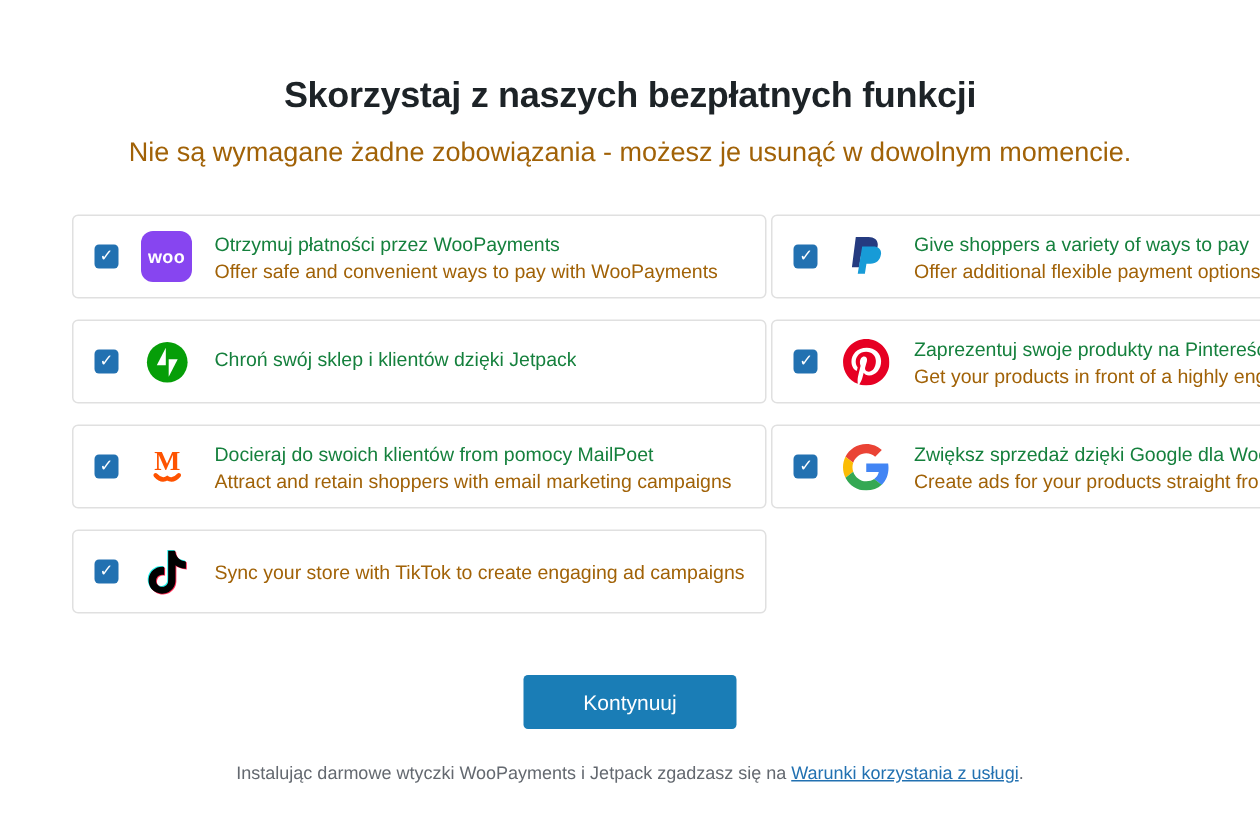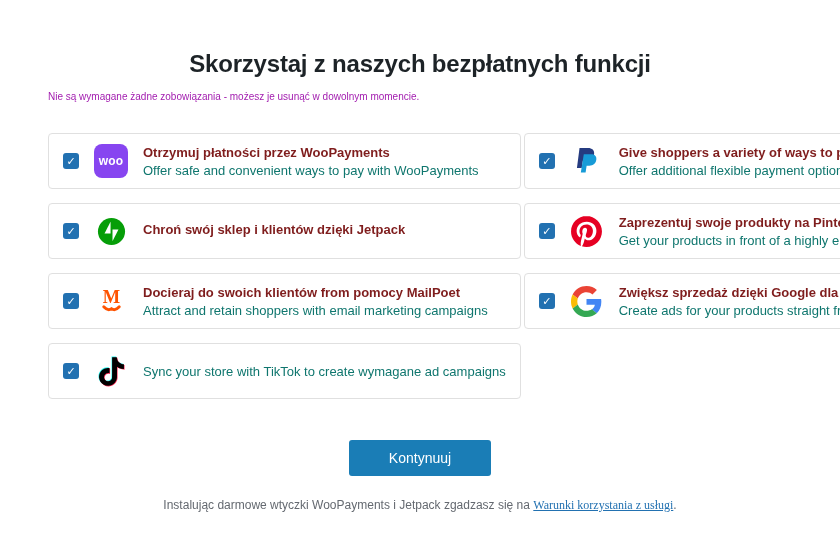--- a/index.html
+++ b/index.html
@@ -7,21 +7,21 @@
     width:840px;height:546px;background:#ffffff;
     font-family:"Liberation Sans","DejaVu Sans",sans-serif;
     -webkit-font-smoothing:antialiased;overflow:hidden;
   }
   .page{width:744px;margin:12px auto;padding-top:38px;}
   h1.page-title{
     font-size:24px;font-weight:700;color:#1d2327;text-align:center;
     margin:0 0 13px;letter-spacing:-0.2px;
   }
   .subtitle{
-    font-size:10px;color:#a21caf;text-align:left;margin:0 0 31px;
+    font-size:18px;color:#a16207;text-align:center;margin:0 0 31px;
   }
   .grid{display:grid;grid-template-columns:1fr 1fr;gap:14px 3px;}
   .card{
     display:flex;align-items:center;gap:14px;
     border:1px solid #e0e0e0;border-radius:4px;background:#fff;
     padding:10px 14px;height:56px;box-sizing:border-box;cursor:pointer;
   }
   .checkbox{
     width:16px;height:16px;flex:0 0 16px;border-radius:3px;
     background:var(--accent-blue,#2271b1);
@@ -36,37 +36,37 @@
   }
   .icon svg{width:31px;height:31px;display:block;}
   .icon .woo-badge{
     width:34px;height:34px;border-radius:8px;
     background:var(--woo-purple,#8745f0);color:#fff;
     font-weight:700;font-size:12px;letter-spacing:0.2px;
     display:flex;align-items:center;justify-content:center;
   }
   .text{min-width:0;}
   .card-title{
-    font-size:13px;font-weight:700;color:#7f1d1d;margin-bottom:3px;
+    font-size:13px;font-weight:400;color:#15803d;margin-bottom:3px;
     white-space:nowrap;overflow:hidden;text-overflow:ellipsis;
   }
   .card-desc{
-    font-size:13px;color:#0f766e;
+    font-size:13px;color:#a16207;
     white-space:nowrap;overflow:hidden;text-overflow:ellipsis;
   }
   .actions{display:flex;justify-content:center;margin-top:41px;}
   .btn-primary{
     background:var(--button-blue,#1a7db6);color:#fff;border:none;border-radius:3px;
     font-size:14px;font-weight:400;padding:10px 40px;cursor:pointer;
     font-family:inherit;
   }
   .footer-note{
     text-align:center;font-size:12px;color:#646970;margin:22px 0 0;
   }
-  .footer-note a{color:var(--link-blue,#2271b1);text-decoration:underline;font-family:Liberation Serif, serif;}
+  .footer-note a{color:var(--link-blue,#2271b1);text-decoration:underline;}
 </style>
 </head>
 <body>
 
 <div class="page">
   <h1 class="page-title">Skorzystaj z naszych bezpłatnych funkcji</h1>
   <p class="subtitle">Nie są wymagane żadne zobowiązania - możesz je usunąć w dowolnym momencie.</p>
 
   <div class="grid" id="features-grid">
   <div class="card">
@@ -154,21 +154,21 @@
   <div class="card">
     <span class="checkbox checked"></span>
     <span class="icon">
           <svg viewBox="-1 -1 26 26">
       <path fill="#25F4EE" transform="translate(-0.5,-0.5)" d="M12.53.02C13.84 0 15.14.01 16.44 0c.08 1.53.63 3.09 1.75 4.17 1.12 1.11 2.7 1.62 4.24 1.79v4.03c-1.44-.05-2.89-.35-4.2-.97-.57-.26-1.1-.59-1.62-.93-.01 2.92.01 5.84-.02 8.75-.08 1.4-.54 2.79-1.35 3.94-1.31 1.92-3.58 3.17-5.91 3.21-1.43.08-2.86-.31-4.08-1.03-2.02-1.19-3.44-3.37-3.65-5.71-.02-.5-.03-1-.01-1.49.18-1.9 1.12-3.72 2.58-4.96 1.66-1.44 3.98-2.13 6.15-1.72.02 1.48-.04 2.96-.04 4.44-.99-.32-2.15-.23-3.02.37-.63.41-1.11 1.04-1.36 1.75-.21.51-.15 1.07-.14 1.61.24 1.64 1.82 3.02 3.5 2.87 1.12-.01 2.19-.66 2.77-1.61.19-.33.4-.67.41-1.06.1-1.79.06-3.57.07-5.36.01-4.03-.01-8.05.02-12.07z"></path>
       <path fill="#FE2C55" transform="translate(0.5,0.5)" d="M12.53.02C13.84 0 15.14.01 16.44 0c.08 1.53.63 3.09 1.75 4.17 1.12 1.11 2.7 1.62 4.24 1.79v4.03c-1.44-.05-2.89-.35-4.2-.97-.57-.26-1.1-.59-1.62-.93-.01 2.92.01 5.84-.02 8.75-.08 1.4-.54 2.79-1.35 3.94-1.31 1.92-3.58 3.17-5.91 3.21-1.43.08-2.86-.31-4.08-1.03-2.02-1.19-3.44-3.37-3.65-5.71-.02-.5-.03-1-.01-1.49.18-1.9 1.12-3.72 2.58-4.96 1.66-1.44 3.98-2.13 6.15-1.72.02 1.48-.04 2.96-.04 4.44-.99-.32-2.15-.23-3.02.37-.63.41-1.11 1.04-1.36 1.75-.21.51-.15 1.07-.14 1.61.24 1.64 1.82 3.02 3.5 2.87 1.12-.01 2.19-.66 2.77-1.61.19-.33.4-.67.41-1.06.1-1.79.06-3.57.07-5.36.01-4.03-.01-8.05.02-12.07z"></path>
       <path fill="#010101" d="M12.53.02C13.84 0 15.14.01 16.44 0c.08 1.53.63 3.09 1.75 4.17 1.12 1.11 2.7 1.62 4.24 1.79v4.03c-1.44-.05-2.89-.35-4.2-.97-.57-.26-1.1-.59-1.62-.93-.01 2.92.01 5.84-.02 8.75-.08 1.4-.54 2.79-1.35 3.94-1.31 1.92-3.58 3.17-5.91 3.21-1.43.08-2.86-.31-4.08-1.03-2.02-1.19-3.44-3.37-3.65-5.71-.02-.5-.03-1-.01-1.49.18-1.9 1.12-3.72 2.58-4.96 1.66-1.44 3.98-2.13 6.15-1.72.02 1.48-.04 2.96-.04 4.44-.99-.32-2.15-.23-3.02.37-.63.41-1.11 1.04-1.36 1.75-.21.51-.15 1.07-.14 1.61.24 1.64 1.82 3.02 3.5 2.87 1.12-.01 2.19-.66 2.77-1.61.19-.33.4-.67.41-1.06.1-1.79.06-3.57.07-5.36.01-4.03-.01-8.05.02-12.07z"></path>
     </svg>
         </span>
     <div class="text">
-      <div class="card-desc">Sync your store with TikTok to create wymagane ad campaigns</div>
+      <div class="card-desc">Sync your store with TikTok to create engaging ad campaigns</div>
     </div>
   </div>
 </div>
 
   <div class="actions">
     <button class="btn-primary">Kontynuuj</button>
   </div>
 
   <p class="footer-note"><span>Instalując darmowe wtyczki WooPayments i Jetpack zgadzasz się na </span><a href="#">Warunki korzystania z usługi</a><span>.</span></p>
 </div>

